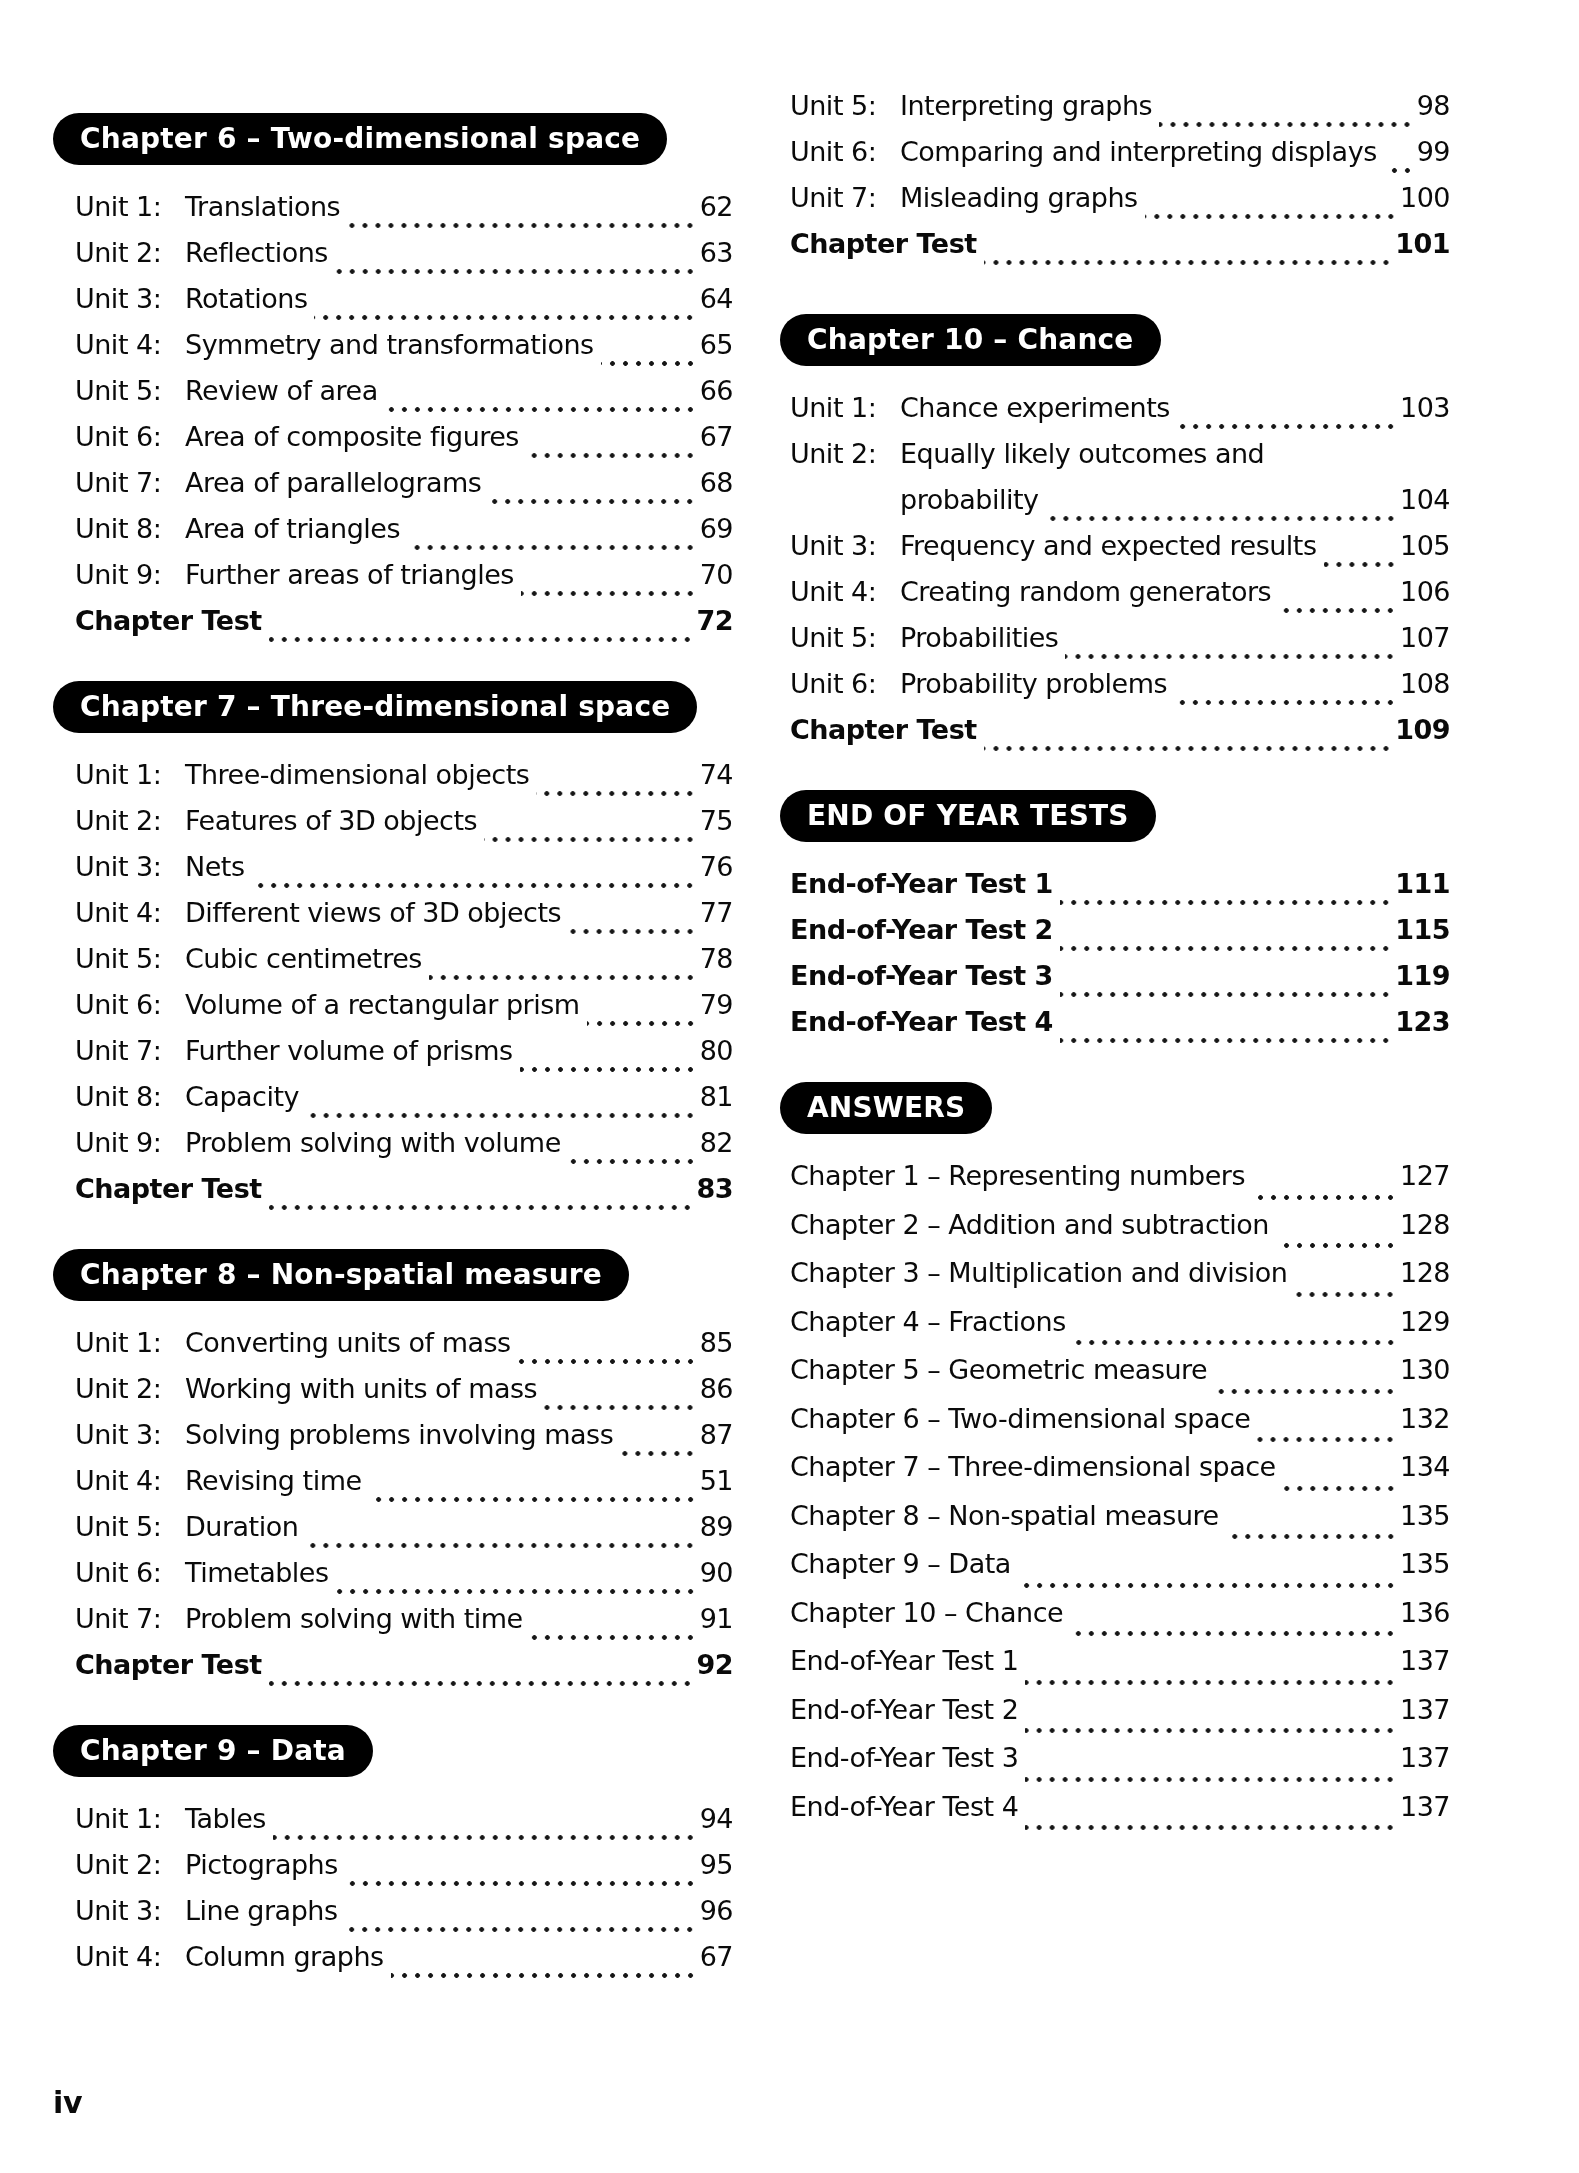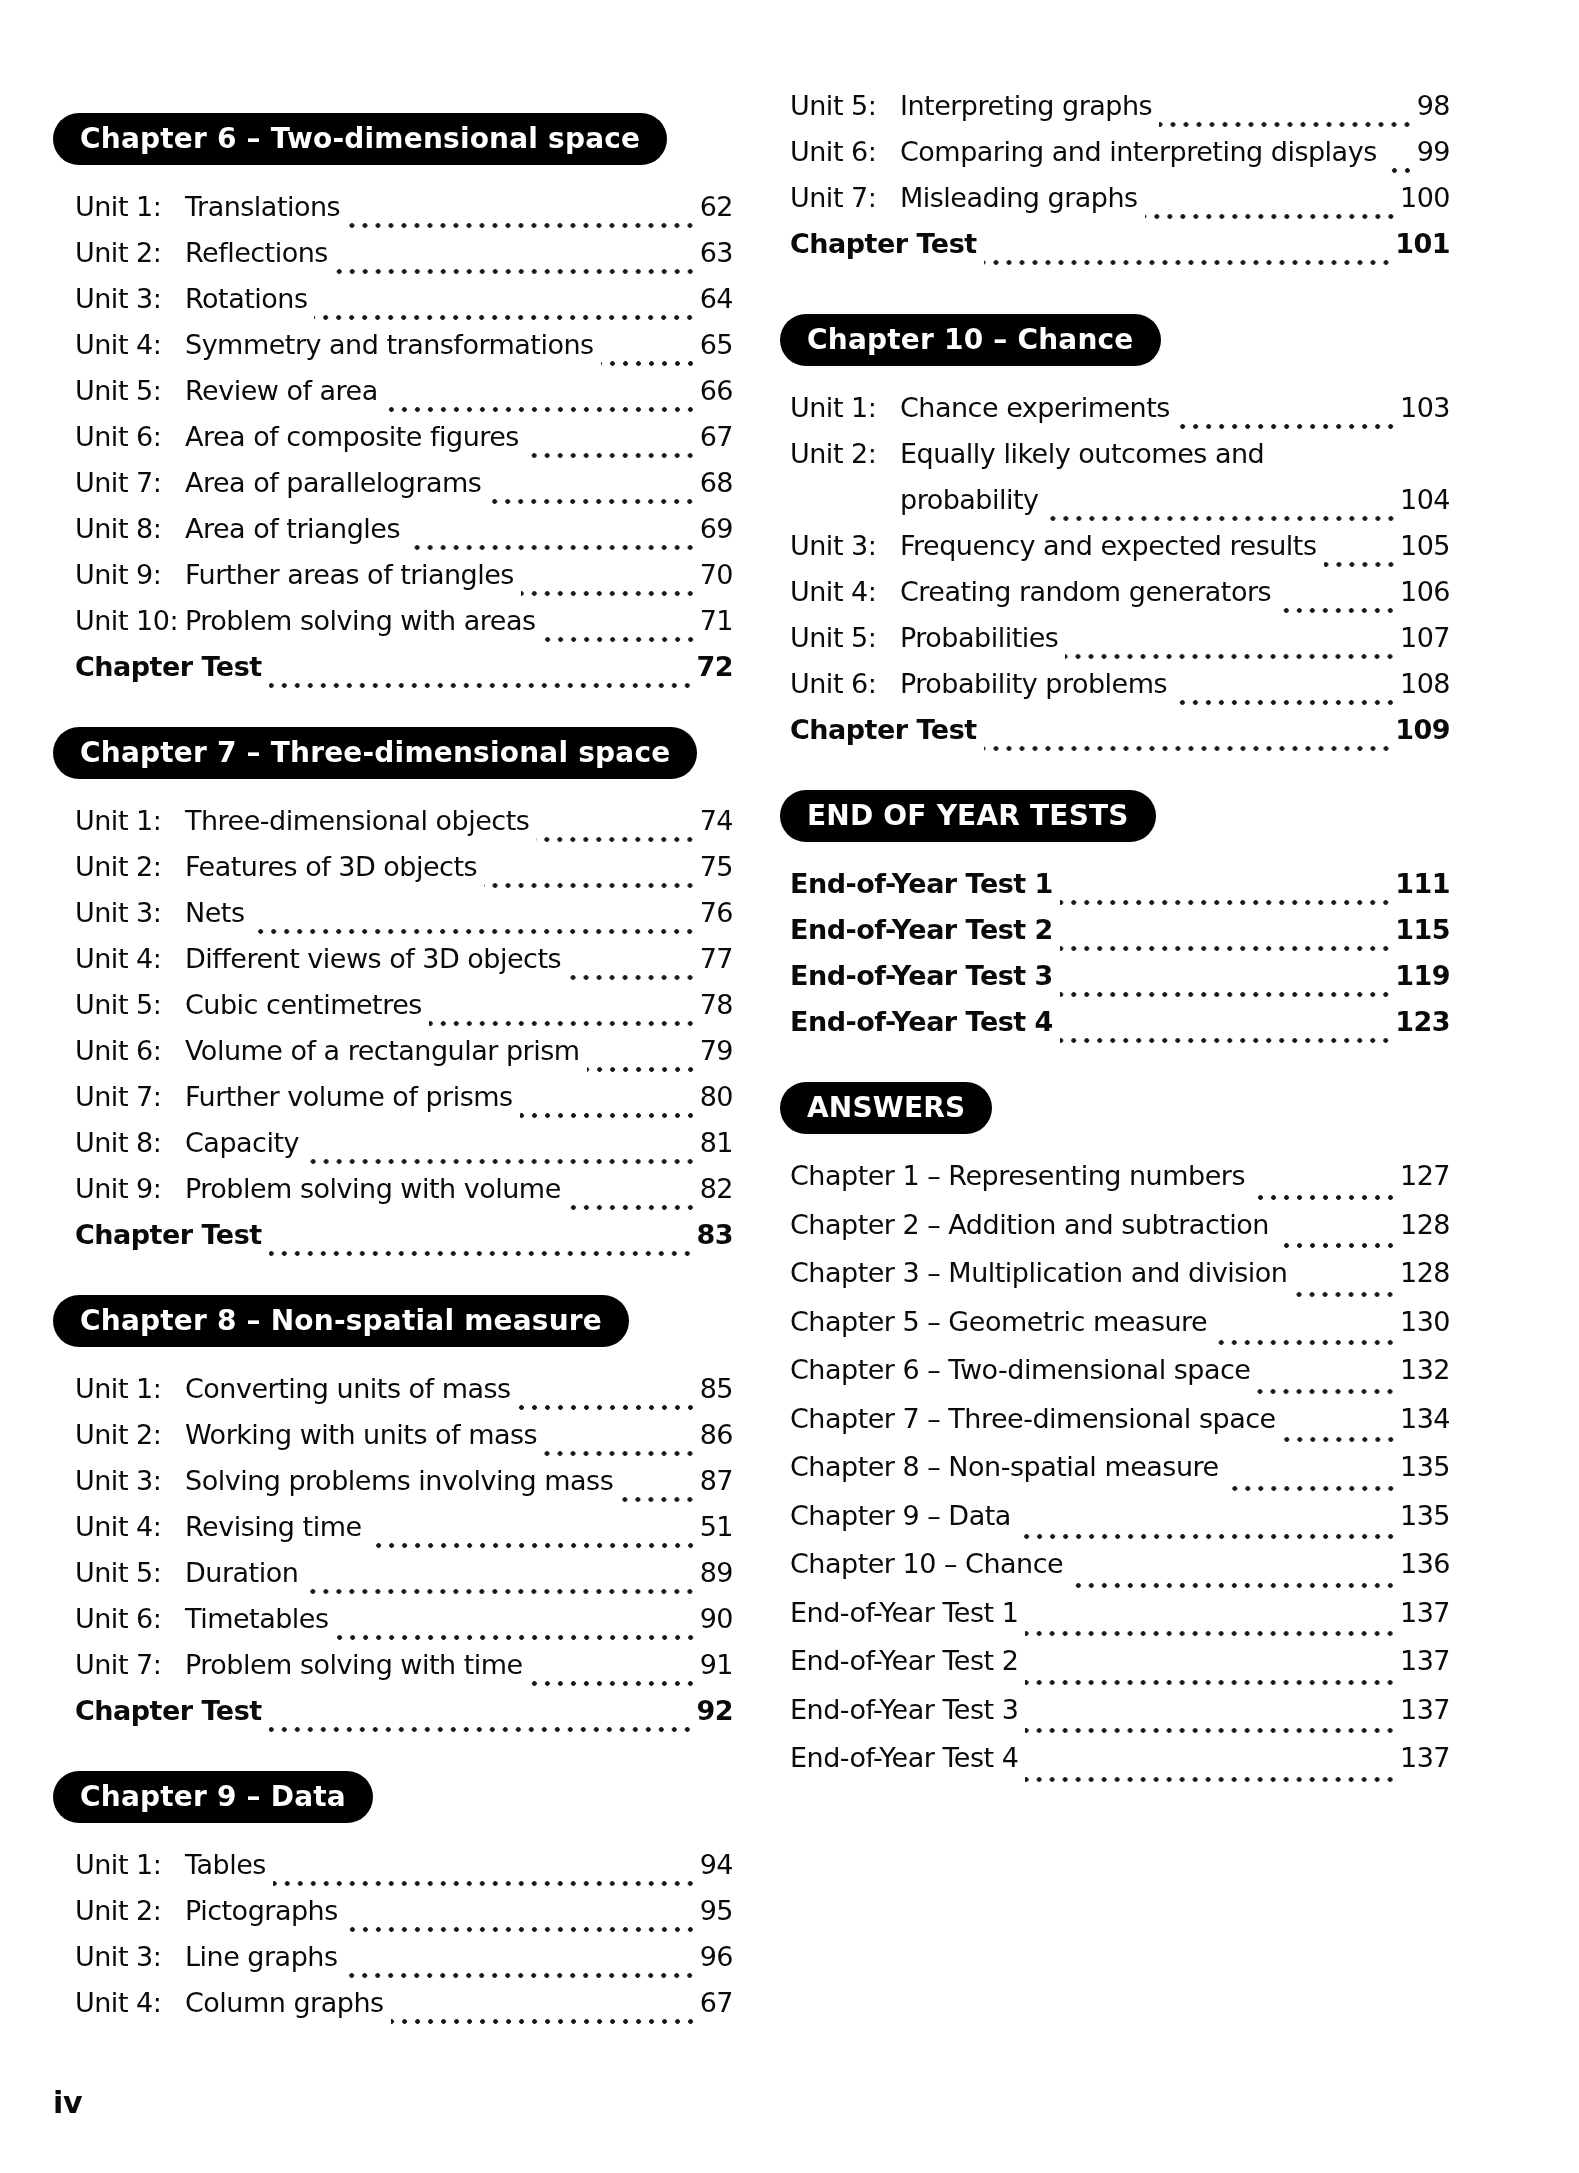--- a/index.html
+++ b/index.html
@@ -97,25 +97,20 @@
       </div><div class="row">
         <span class="unit-label">Unit 8:</span>
         <span class="title">Area of triangles</span>
         <span class="leader"></span>
         <span class="pagenum">69</span>
       </div><div class="row">
         <span class="unit-label">Unit 9:</span>
         <span class="title">Further areas of triangles</span>
         <span class="leader"></span>
         <span class="pagenum">70</span>
-      </div><div class="row">
-        <span class="unit-label">Unit 10:</span>
-        <span class="title">Problem solving with areas</span>
-        <span class="leader"></span>
-        <span class="pagenum">71</span>
       </div><div class="row bold">
         <span class="title">Chapter Test</span>
         <span class="leader"></span>
         <span class="pagenum">72</span>
       </div></div>
     <div class="section"><div class="pill">Chapter 7 – Three-dimensional space</div><div class="row">
         <span class="unit-label">Unit 1:</span>
         <span class="title">Three-dimensional objects</span>
         <span class="leader"></span>
         <span class="pagenum">74</span>
@@ -313,20 +308,24 @@
         <span class="pagenum">127</span>
       </div><div class="row">
         <span class="title">Chapter 2 – Addition and subtraction</span>
         <span class="leader"></span>
         <span class="pagenum">128</span>
       </div><div class="row">
         <span class="title">Chapter 3 – Multiplication and division</span>
         <span class="leader"></span>
         <span class="pagenum">128</span>
       </div><div class="row">
+        <span class="title">Chapter 4 – Fractions</span>
+        <span class="leader"></span>
+        <span class="pagenum">129</span>
+      </div><div class="row">
         <span class="title">Chapter 5 – Geometric measure</span>
         <span class="leader"></span>
         <span class="pagenum">130</span>
       </div><div class="row">
         <span class="title">Chapter 6 – Two-dimensional space</span>
         <span class="leader"></span>
         <span class="pagenum">132</span>
       </div><div class="row">
         <span class="title">Chapter 7 – Three-dimensional space</span>
         <span class="leader"></span>

